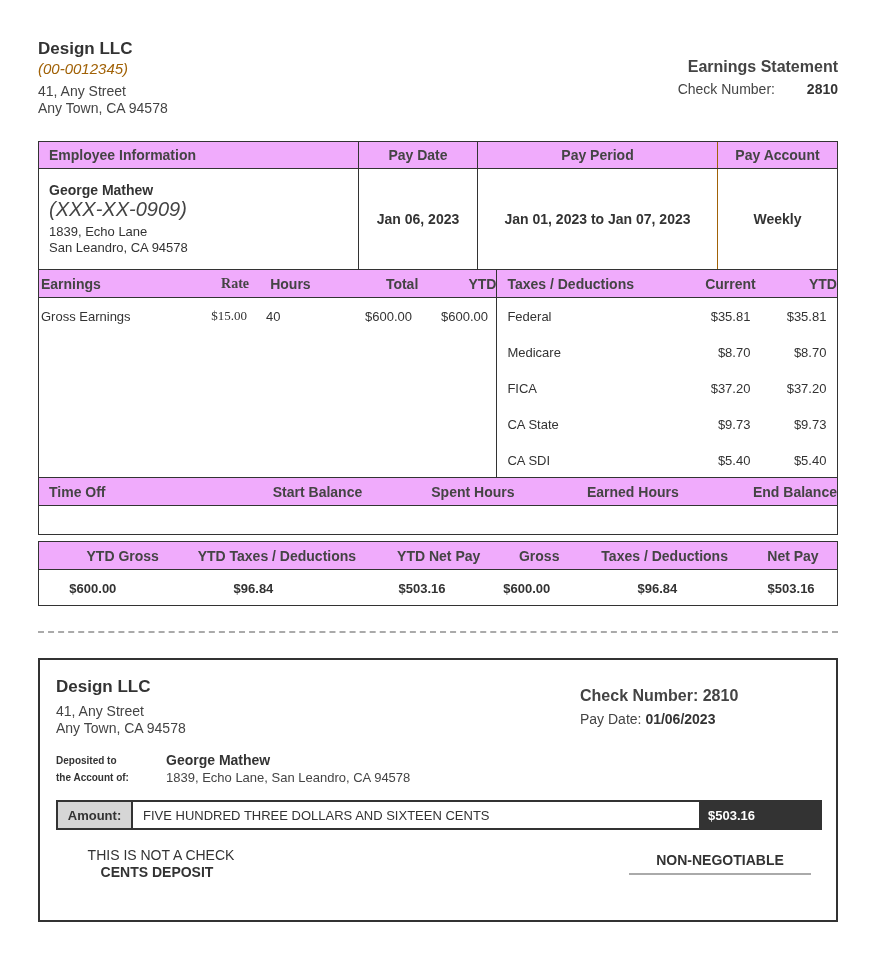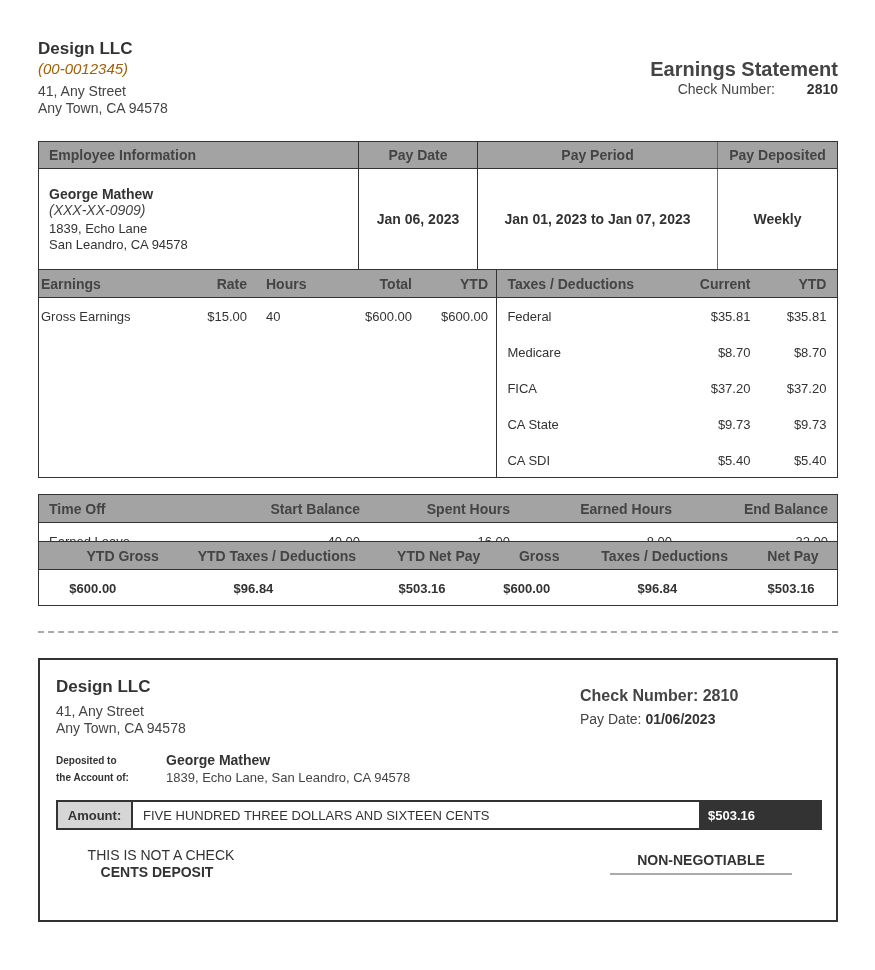--- a/index.html
+++ b/index.html
@@ -1,61 +1,61 @@
 <!DOCTYPE html>
 <html><head>
   <meta charset="utf-8">
   <style>
     * { box-sizing: border-box; margin: 0; padding: 0; }
     body { width: 875px; height: 970px; background: #fff; font-family: "Liberation Sans", sans-serif; color: #333; font-size: 13px; position: relative; }
     .abs { position: absolute; }
     .co-name { left: 38px; top: 39px; font-size: 17px; font-weight: bold; color: #333; }
     .co-id { left: 38px; top: 60px; font-size: 15px; font-style: italic; color: #a16207; }
     .co-addr { left: 38px; top: 83px; font-size: 14px; line-height: 17px; color: #444; }
-    .es-title { right: 37px; top: 58px; font-size: 20px; font-weight: bold; text-align: right; color: #444; }
+    .es-title { right: 37px; top: 58px; font-size: 16px; font-weight: bold; text-align: right; color: #444; }
     .es-check { right: 37px; top: 81px; font-size: 14px; text-align: right; color: #444; }
     .es-check b { color: #333; margin-left: 28px; }
 
     .grid { position: absolute; left: 38px; width: 800px; border: 1px solid #333; }
-    .hdr { background: #a3a3a3; font-weight: bold; color: #444; font-size: 14px; }
+    .hdr { background: #f0abfc; font-weight: bold; color: #444; font-size: 14px; justify-content: space-between; }
 
     
     .t1 { top: 141px; height: 129px; }
     .t1 .row-h { height: 27px; display: flex; border-bottom: 1px solid #333; }
     .t1 .row-b { height: 100px; display: flex; }
     .c1 { width: 320px; border-right: 1px solid #333; }
     .c2 { width: 119px; border-right: 1px solid #333; text-align: center; }
     .c3 { width: 240px; border-right: 1px solid #a16207; text-align: center; }
     .c4 { width: 119px; text-align: center; }
     .row-h > div { display: flex; align-items: center; padding: 0 10px; }
     .row-h .c2, .row-h .c3, .row-h .c4 { justify-content: center; }
     .row-b > div { display: flex; align-items: center; }
     .row-b .c2, .row-b .c3, .row-b .c4 { justify-content: center; font-weight: bold; font-size: 14px; color: #333; }
     .emp { padding: 0 10px; flex-direction: column; align-items: flex-start !important; justify-content: center; }
     .emp-name { font-weight: bold; font-size: 14px; color: #333; }
-    .emp-ssn { font-style: italic; font-size: 14px; color: #444; }
+    .emp-ssn { font-style: italic; font-size: 20px; color: #444; }
     .emp-addr { font-size: 13px; line-height: 16px; color: #333; margin-top: 3px; }
 
     
     .t2 { top: 269px; height: 209px; display: flex; }
     .earn { width: 459px; border-right: 1px solid #333; }
     .tax { width: 340px; }
     .earn .h, .tax .h { height: 28px; display: flex; align-items: center; border-bottom: 1px solid #333; }
     .earn .r, .tax .r { height: 36px; display: flex; align-items: center; font-size: 13px; color: #333; }
     .e-name { width: 140px; padding-left: 2px; }
-    .e-rate { width: 68px; text-align: right; }
+    .e-rate { width: 68px; text-align: right; font-family: Liberation Serif, serif; }
     .e-hours { width: 90px; padding-left: 19px; }
     .e-total { width: 75px; text-align: right; }
     .e-ytd { width: 76px; text-align: right; }
     .t-name { width: 180px; padding-left: 10px; }
     .t-cur { width: 73px; text-align: right; }
     .t-ytd { width: 76px; text-align: right; }
 
     
-    .t3 { top: 494px; height: 65px; }
+    .t3 { top: 477px; height: 58px; }
     .t3 .h { height: 28px; display: flex; align-items: center; border-bottom: 1px solid #333; }
     .t3 .r { height: 36px; display: flex; align-items: center; font-size: 13px; color: #333; }
     .to-name { width: 171px; padding-left: 10px; }
     .to-start { width: 150px; text-align: right; }
     .to-spent { width: 150px; text-align: right; }
     .to-earned { width: 162px; text-align: right; }
     .to-end { width: 156px; text-align: right; }
 
     
     .t4 { top: 541px; height: 65px; }
@@ -79,21 +79,21 @@
     .ck-date b { color: #333; }
     .dep-label { left: 16px; top: 92px; font-size: 10px; font-weight: bold; line-height: 17px; color: #333; }
     .dep-name { left: 126px; top: 92px; font-size: 14px; font-weight: bold; color: #333; }
     .dep-addr { left: 126px; top: 110px; font-size: 13px; color: #444; }
     .amt { left: 16px; top: 140px; width: 766px; height: 30px; border: 2px solid #333; display: flex; }
     .amt-label { width: 75px; background: #d6d6d6; border-right: 2px solid #333; display: flex; align-items: center; justify-content: center; font-weight: bold; font-size: 13px; color: #333; }
     .amt-words { flex: 1; display: flex; align-items: center; padding-left: 10px; font-size: 13px; color: #333; }
     .amt-val { width: 121px; background: #333; color: #fff; display: flex; align-items: center; padding-left: 9px; font-weight: bold; font-size: 13px; }
     .not-check { left: 46px; top: 187px; font-size: 14px; color: #333; text-align: center; width: 150px; }
     .dd { left: 46px; top: 204px; font-size: 14px; font-weight: bold; color: #333; text-align: center; width: 142px; }
-    .nn { left: 570px; top: 192px; width: 182px; text-align: center; font-size: 14px; font-weight: bold; color: #333; padding-bottom: 5px; border-bottom: 2px solid #aaa; }
+    .nn { left: 589px; top: 192px; width: 182px; text-align: center; font-size: 14px; font-weight: bold; color: #333; padding-bottom: 5px; border-bottom: 2px solid #aaa; }
   </style>
 </head>
 <body>
 
 <div class="abs co-name">Design LLC</div>
 <div class="abs co-id">(00-0012345)</div>
 <div class="abs co-addr">
   <div>41, Any Street</div>
   <div>Any Town, CA 94578</div>
 </div>
@@ -101,21 +101,21 @@
 <div class="abs es-check">
   <span>Check Number:</span>
   <b>2810</b>
 </div>
 
 <div class="grid t1">
   <div class="row-h hdr">
     <div class="c1">Employee Information</div>
     <div class="c2">Pay Date</div>
     <div class="c3">Pay Period</div>
-    <div class="c4">Pay Deposited</div>
+    <div class="c4">Pay Account</div>
   </div>
   <div class="row-b">
     <div class="c1 emp">
       <div class="emp-name">George Mathew</div>
       <div class="emp-ssn">(XXX-XX-0909)</div>
       <div class="emp-addr">
         <div>1839, Echo Lane</div>
         <div>San Leandro, CA 94578</div>
       </div>
     </div>
@@ -177,27 +177,20 @@
 </div>
 
 <div class="grid t3">
   <div class="h hdr">
     <div class="to-name">Time Off</div>
     <div class="to-start">Start Balance</div>
     <div class="to-spent">Spent Hours</div>
     <div class="to-earned">Earned Hours</div>
     <div class="to-end">End Balance</div>
   </div>
-  <div class="r">
-    <div class="to-name">Earned Leave</div>
-    <div class="to-start">40.00</div>
-    <div class="to-spent">16.00</div>
-    <div class="to-earned">8.00</div>
-    <div class="to-end">32.00</div>
-  </div>
 </div>
 
 <div class="grid t4">
   <div class="h hdr">
     <div class="s1">YTD Gross</div>
     <div class="s2">YTD Taxes / Deductions</div>
     <div class="s3">YTD Net Pay</div>
     <div class="s4">Gross</div>
     <div class="s5">Taxes / Deductions</div>
     <div class="s6">Net Pay</div>

